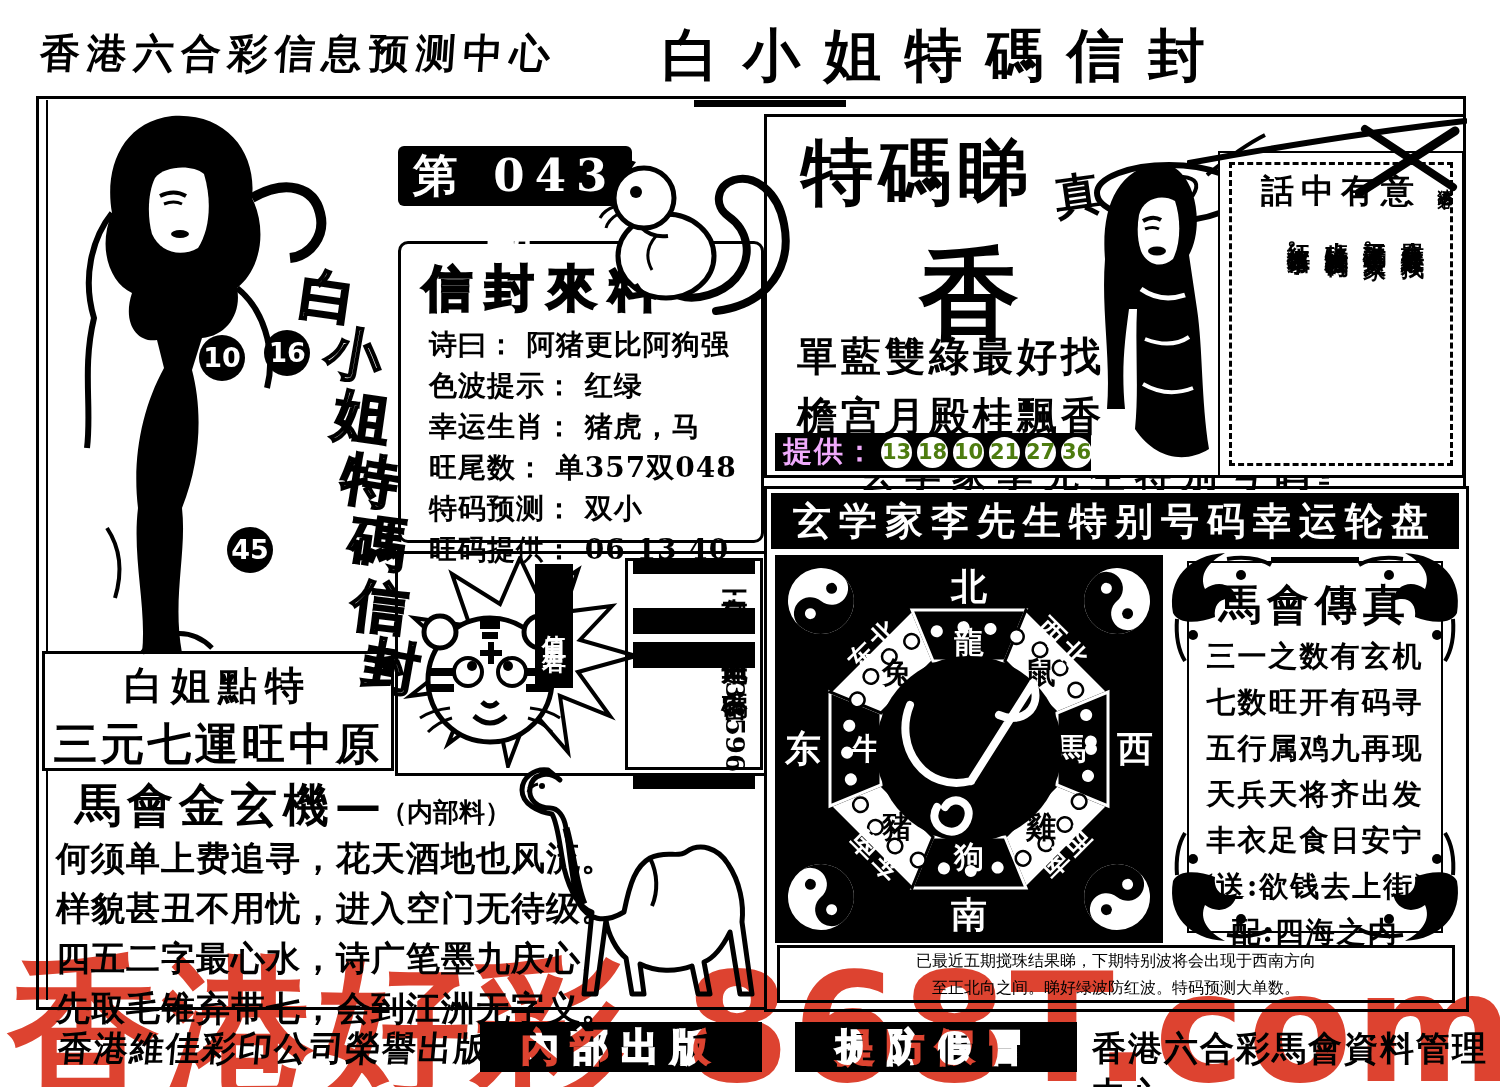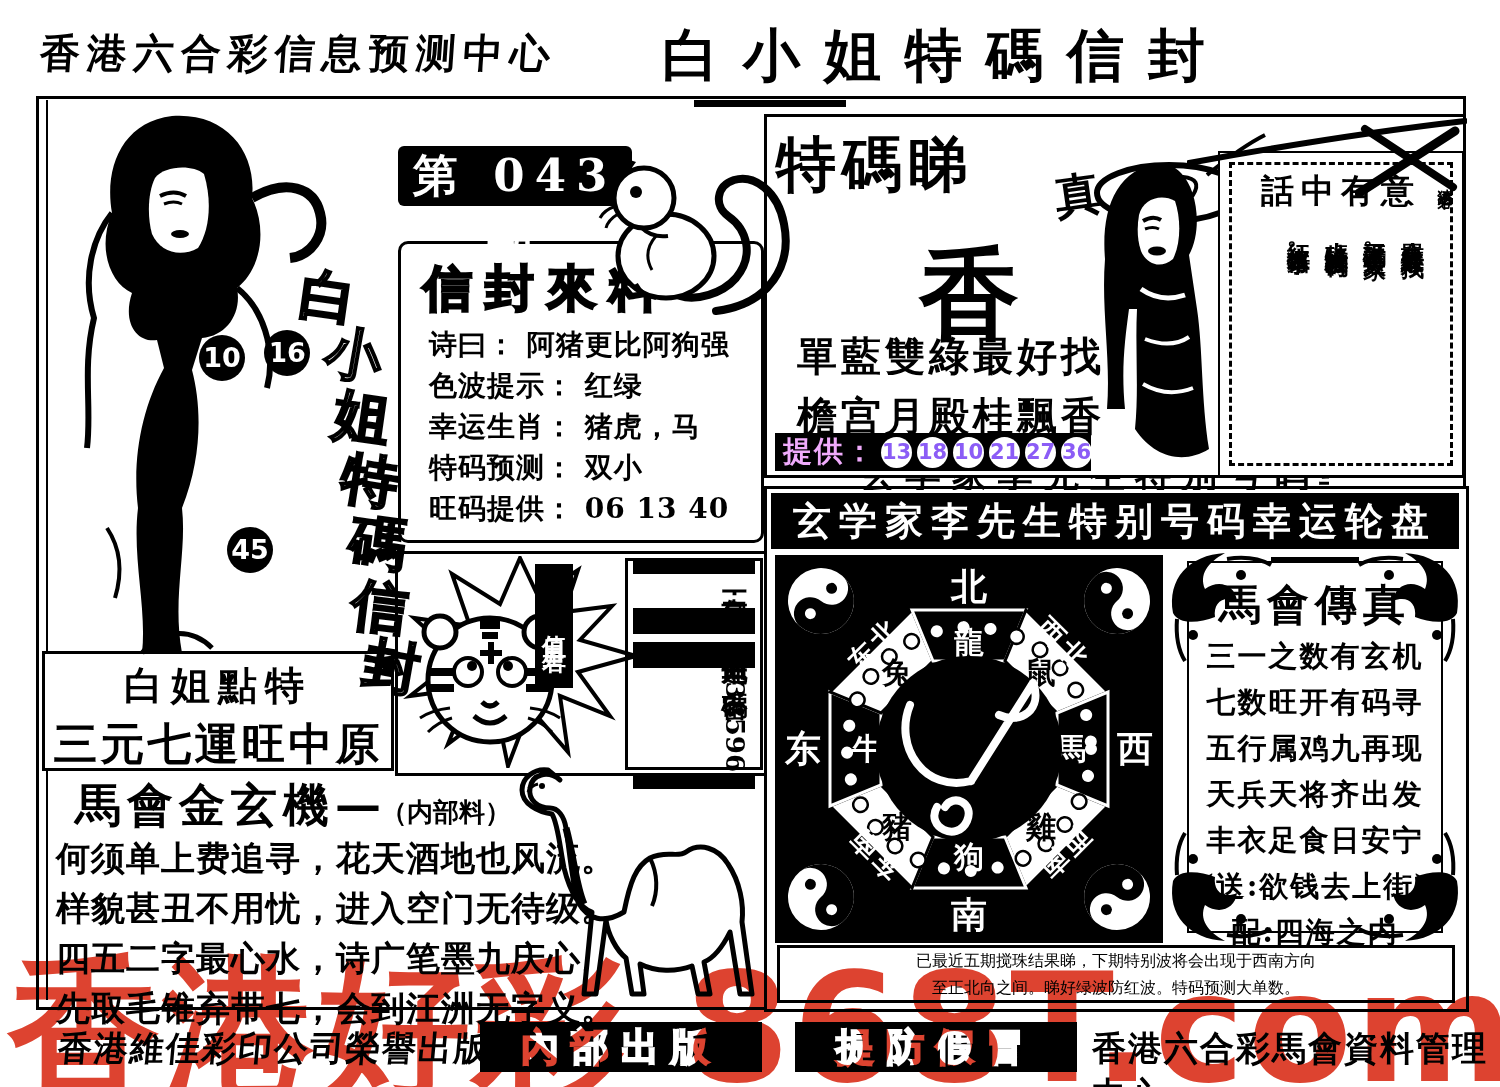--- a/index.html
+++ b/index.html
@@ -37,27 +37,27 @@
   .point-l1{font-size:39px;font-weight:900;letter-spacing:8px;margin-top:5px;}
   .point-l2{font-size:44px;font-weight:900;letter-spacing:3px;margin-top:2px;}
   .point-arrow{left:368px;top:652px;width:0;height:0;border-top:10px solid transparent;border-bottom:10px solid transparent;border-right:26px solid #000;transform:rotate(12deg);}
   .jin-head{left:75px;top:775px;white-space:nowrap;}
   .jin-title{font-size:46px;font-weight:900;letter-spacing:6px;}
   .jin-dash{font-size:46px;font-weight:900;}
   .jin-suffix{font-size:26px;font-weight:800;}
   .jin-line{left:56px;font-size:34px;font-weight:700;letter-spacing:1px;white-space:nowrap;}
   
   .tema-box{left:764px;top:114px;width:696px;height:358px;border:3px solid #000;background:#fff;}
-  .tema-t1{position:absolute;left:9px;top:8px;font-size:60px;font-weight:900;letter-spacing:6px;font-family:Liberation Mono, monospace;}
+  .tema-t1{position:absolute;left:34px;top:8px;font-size:72px;font-weight:900;letter-spacing:6px;font-family:Liberation Mono, monospace;}
   .tema-t2{position:absolute;left:152px;top:112px;font-size:100px;font-weight:900;}
   .tema-zhen{position:absolute;left:288px;top:48px;font-size:46px;font-weight:800;transform:rotate(-8deg);}
   .tema-poem{position:absolute;left:30px;white-space:nowrap;font-size:40px;font-weight:800;letter-spacing:4px;}
   .provide-bar{position:absolute;left:8px;top:316px;width:316px;height:38px;background:#000;display:flex;align-items:center;padding-left:8px;box-sizing:border-box;}
   .provide-label{color:#f0abfc;font-size:29px;font-weight:900;letter-spacing:2px;white-space:nowrap;}
-  .pnum{width:31px;height:31px;border-radius:50%;background:#fff;color:#8b5cf6;margin-left:5px;flex:none;
+  .pnum{width:31px;height:31px;border-radius:50%;background:#fff;color:#4d7c0f;margin-left:5px;flex:none;
         font-family:"DejaVu Sans","Liberation Sans",sans-serif;font-size:21px;font-weight:900;text-align:center;line-height:31px;}
   
   .stamp{position:absolute;left:451px;top:34px;width:242px;height:322px;border:2px solid #000;background:#fff;}
   .stamp-inner{position:absolute;left:9px;top:9px;right:9px;bottom:9px;border:3px dashed #000;}
   .stamp-title{text-align:center;margin-top:16px;font-size:33px;font-weight:900;letter-spacing:7px;}
   .stamp-note{position:absolute;right:8px;top:24px;writing-mode:vertical-rl;font-size:15px;font-weight:700;letter-spacing:2px;}
   .stamp-cols{position:absolute;left:10px;right:26px;top:72px;bottom:10px;writing-mode:vertical-rl;}
   .stamp-col{font-size:23px;font-weight:800;margin:0 7px;letter-spacing:2px;}
   
   .xwk-box{left:764px;top:486px;width:699px;height:520px;border:3px solid #000;background:#fff;}
@@ -140,20 +140,21 @@
       <path d="M40,148 q6,12 20,14" stroke="#000" stroke-width="4" fill="none"></path>
       <path d="M60,100 q-14,16 -4,34" stroke="#000" stroke-width="3" fill="none"></path>
     </svg>
   </div>
 
   <div class="abs env-box">
     <div class="env-title">信封來料</div>
     <div class="env-row">诗曰： 阿猪更比阿狗强</div>
     <div class="env-row">色波提示： 红绿</div>
     <div class="env-row">幸运生肖： 猪虎，马</div>
+    <div class="env-row">旺尾数： 单357双048</div>
     <div class="env-row">特码预测： 双小</div>
     <div class="env-row">旺码提供： 06 13 40</div>
   </div>
 
   <div class="abs tiger-box">
     <svg class="abs" style="left:2px;top:2px;" width="240" height="212" viewBox="0 0 240 212">
       <polygon points="120,2 138,40 178,14 164,56 212,50 180,84 236,100 178,116 210,160 160,140 168,196 130,152 108,210 96,152 48,188 70,132 10,140 58,102 14,62 70,70 52,18 100,48" fill="#fff" stroke="#000" stroke-width="4"></polygon>
     </svg>
     <svg class="abs" style="left:12px;top:36px;" width="160" height="168" viewBox="0 0 160 168">
       <circle cx="80" cy="90" r="62" fill="#fff" stroke="#000" stroke-width="5"></circle>

